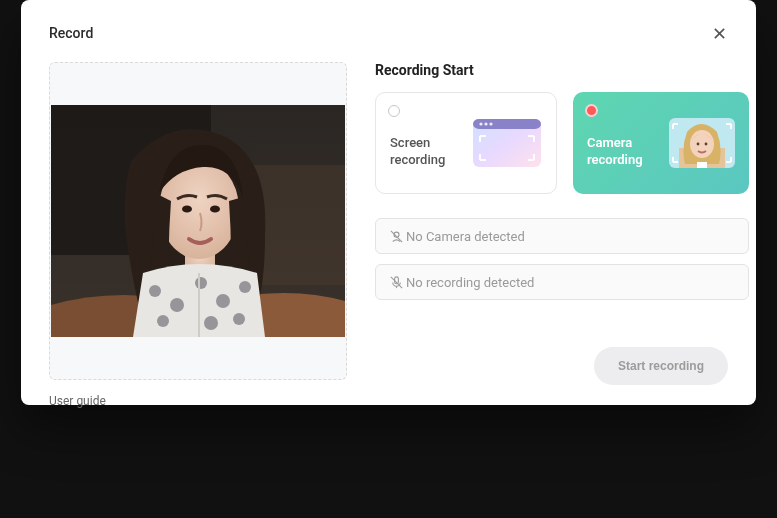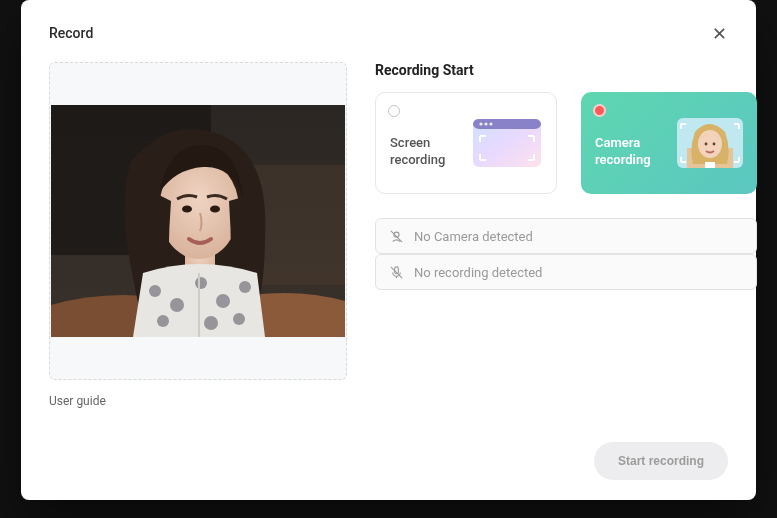--- a/index.html
+++ b/index.html
@@ -1,19 +1,19 @@
 <!DOCTYPE html>
 <html><head>
 <meta charset="utf-8">
 <style>
   * { box-sizing: border-box; margin: 0; padding: 0; }
   html, body { width: 777px; height: 518px; font-family: -apple-system, BlinkMacSystemFont, "Segoe UI", Roboto, sans-serif; }
   body { background: #111; display: flex; align-items: flex-start; justify-content: center; }
   .modal {
-    width: 735px; height: 500px; background: #fff; border-radius: 8px;
+    width: 735px; height: 405px; background: #fff; border-radius: 8px;
     box-shadow: 0 24px 48px rgba(0,0,0,0.45);
     padding: 24px 28px 20px 28px;
     position: relative;
   }
   .modal-header { display: flex; justify-content: space-between; align-items: center; height: 18px;}
   .modal-title { font-size: 14px; font-weight: 500; color: #2b2b2b; }
   .close-btn { width: 18px; height: 18px; display:flex; align-items:center; justify-content:center; cursor:pointer; }
   .close-btn svg { stroke: #555; }
 
   .body { display: flex; gap: 28px; margin-top: 20px; }
@@ -27,44 +27,44 @@
   .preview-inner {
     width: 294px; height: 232px;
     overflow: hidden;
   }
   .preview-inner svg { width: 100%; height: 100%; display:block; }
   .user-guide { margin-top: 14px; font-size: 12px; color: #666; }
 
   .right { flex: 1; }
   .section-heading { font-size: 14px; font-weight: 700; color: #222; margin-bottom: 14px; }
 
-  .mode-cards { display:flex; gap: 24px; margin-bottom: 24px; }
+  .mode-cards { display:flex; gap: 16px; margin-bottom: 24px; }
   .mode-card {
     flex: 1; height: 102px; border-radius: 10px;
     display:flex; align-items:center; gap: 12px;
     padding: 14px 14px; position: relative; cursor: pointer;
   }
   .mode-card.screen { background: #fff; border: 1px solid #e6e6e6; }
   .mode-card.camera { background: linear-gradient(135deg, #5ed6b0, #5bc7c1); color: #fff; }
   .radio {
     width: 12px; height: 12px; border-radius: 50%;
     position:absolute; top: 12px; left: 12px;
   }
   .radio.screen { border: 1.5px solid #c7c7c7; background:#fff; }
   .radio.camera { background: #ff5a5a; border: 2px solid rgba(255,255,255,0.7); width:13px; height:13px; }
   .mode-label { font-size: 13px; font-weight: 600; line-height: 1.3; width: 70px; margin-top: 18px; }
   .mode-card.screen .mode-label { color: #555; font-weight: 500; }
   .mode-thumb { width: 70px; height: 50px; border-radius: 6px; flex-shrink:0; }
   .mode-card.camera .mode-thumb { width: 66px; height: 50px; }
 
   .inputs .input-row {
-    display:flex; align-items:center; gap: 10px;
+    display:flex; align-items:center; gap: 2px;
     height: 36px; padding: 0 12px;
     border: 1px solid #e3e3e3; border-radius: 6px;
-    background: #fafafa; margin-bottom: 0;
+    background: #fafafa; margin-bottom: 10px;
   }
   .input-row .icn { width: 16px; height: 16px; display:flex; align-items:center; justify-content:center; }
   .input-row .icn svg { stroke:#9a9a9a; }
   .input-row .txt { font-size: 13px; color: #9a9a9a; }
 
   .footer { position:absolute; right: 28px; bottom: 20px; }
   .start-btn {
     height: 38px; padding: 0 24px; border-radius: 19px;
     background: #ededef; color: #9c9c9c; font-size: 12px; font-weight: 600;
     border: none; cursor: not-allowed;

